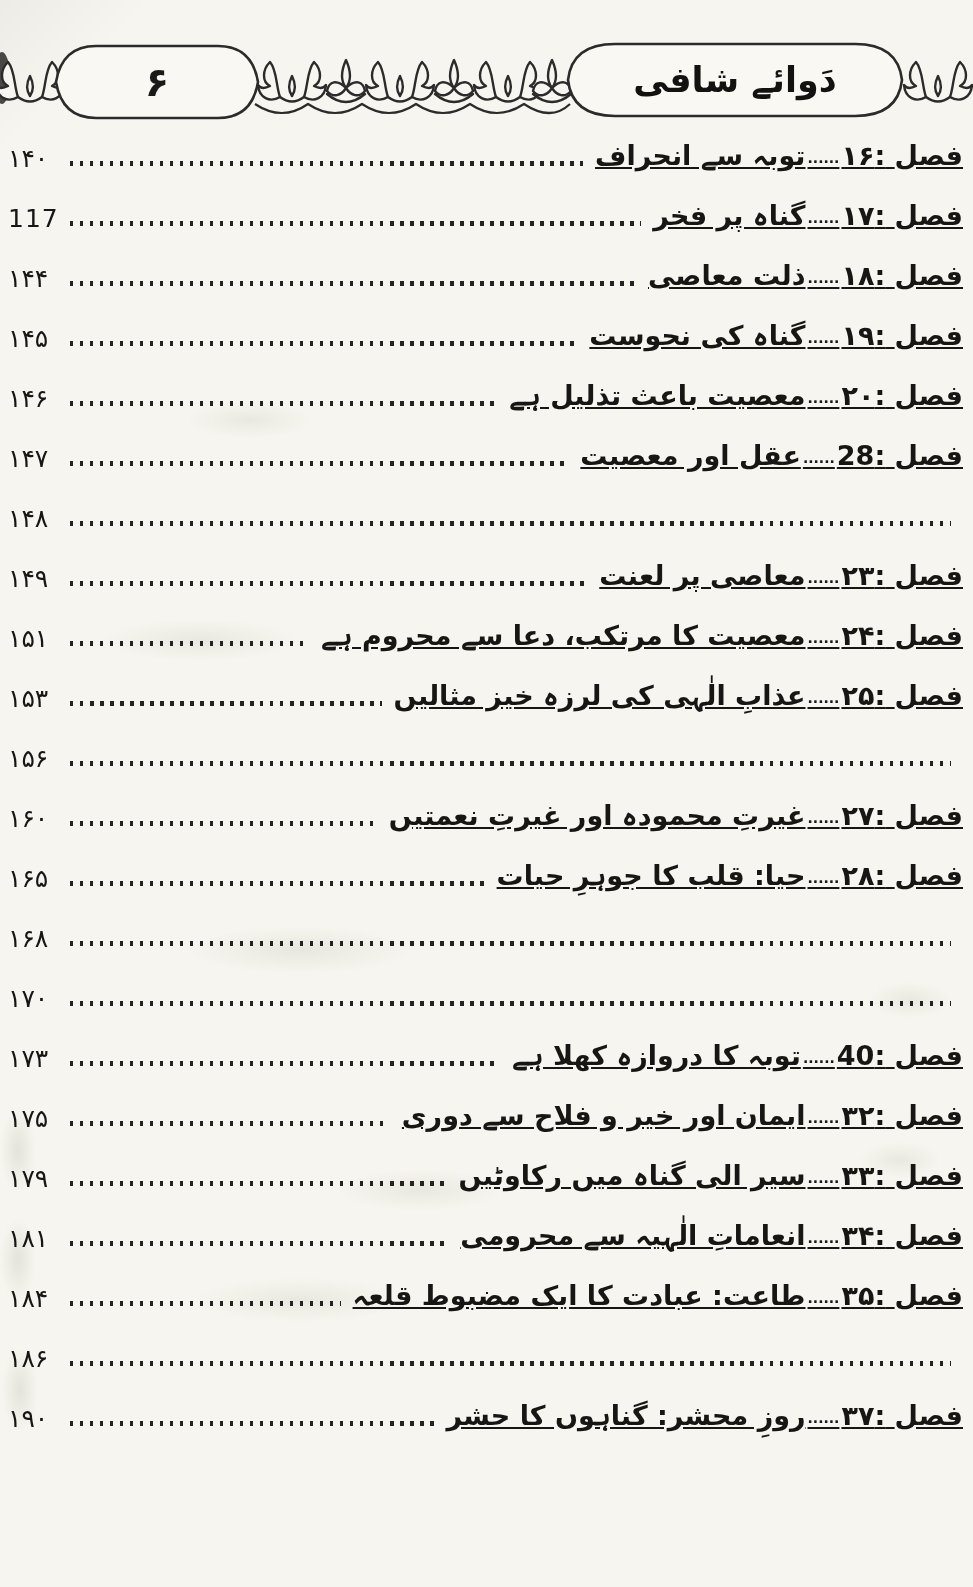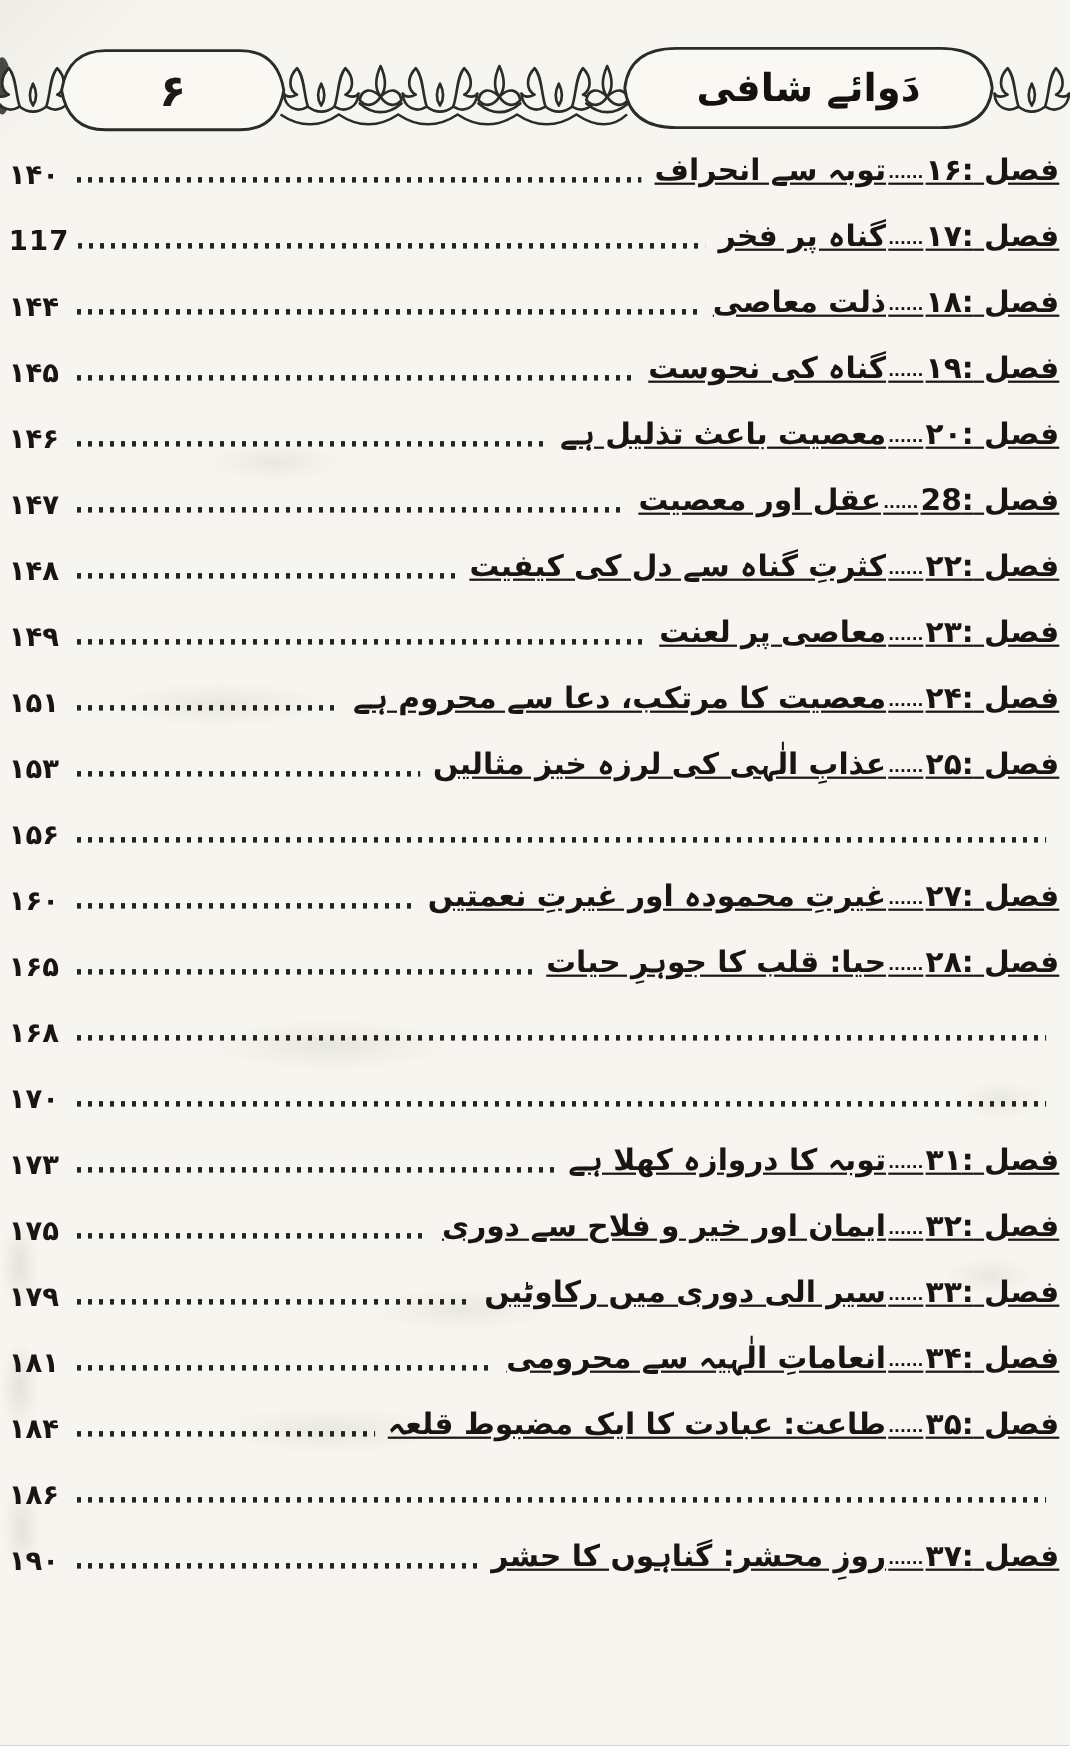--- a/index.html
+++ b/index.html
@@ -61,21 +61,21 @@
   }
   .leader{
     flex:1;
     height:5px;
     margin:0 12px 14px 8px;
     background:repeating-linear-gradient(to right,#232323 0 3.5px,transparent 3.5px 10px);
   }
   .page-num{
     direction:ltr;
     font-size:25px;
-    font-weight:bold;
+    font-weight:normal;
     min-width:54px;
     text-align:left;
     margin-bottom:7px;
     letter-spacing:1px;
   }
   svg text{font-family:"DejaVu Sans", sans-serif;}
 </style>
 </head>
 <body>
 
@@ -152,21 +152,20 @@
     <span class="page-num">۱۴۶</span>
   </div>
 
   <div class="toc-row">
     <span class="chapter"><span>فصل</span> <span>:</span><span>28</span><span class="mini-dots">......</span><span>عقل اور معصیت</span></span>
     <span class="leader"></span>
     <span class="page-num">۱۴۷</span>
   </div>
 
   <div class="toc-row">
-    <span class="chapter"><span>فصل</span> <span>:</span><span>۲۲</span><span class="mini-dots">......</span><span>کثرتِ گناہ سے دل کی کیفیت</span></span>
     <span class="leader"></span>
     <span class="page-num">۱۴۸</span>
   </div>
 
   <div class="toc-row">
     <span class="chapter"><span>فصل</span> <span>:</span><span>۲۳</span><span class="mini-dots">......</span><span>معاصی پر لعنت</span></span>
     <span class="leader"></span>
     <span class="page-num">۱۴۹</span>
   </div>
 
@@ -203,33 +202,33 @@
     <span class="leader"></span>
     <span class="page-num">۱۶۸</span>
   </div>
 
   <div class="toc-row">
     <span class="leader"></span>
     <span class="page-num">۱۷۰</span>
   </div>
 
   <div class="toc-row">
-    <span class="chapter"><span>فصل</span> <span>:</span><span>۳۱</span><span class="mini-dots">......</span><span>توبہ کا دروازہ کھلا ہے</span></span>
+    <span class="chapter"><span>فصل</span> <span>:</span><span>40</span><span class="mini-dots">......</span><span>توبہ کا دروازہ کھلا ہے</span></span>
     <span class="leader"></span>
     <span class="page-num">۱۷۳</span>
   </div>
 
   <div class="toc-row">
     <span class="chapter"><span>فصل</span> <span>:</span><span>۳۲</span><span class="mini-dots">......</span><span>ایمان اور خیر و فلاح سے دوری</span></span>
     <span class="leader"></span>
     <span class="page-num">۱۷۵</span>
   </div>
 
   <div class="toc-row">
-    <span class="chapter"><span>فصل</span> <span>:</span><span>۳۳</span><span class="mini-dots">......</span><span>سیر الی دوری میں رکاوٹیں</span></span>
+    <span class="chapter"><span>فصل</span> <span>:</span><span>۳۳</span><span class="mini-dots">......</span><span>سیر الی گناہ میں رکاوٹیں</span></span>
     <span class="leader"></span>
     <span class="page-num">۱۷۹</span>
   </div>
 
   <div class="toc-row">
     <span class="chapter"><span>فصل</span> <span>:</span><span>۳۴</span><span class="mini-dots">......</span><span>انعاماتِ الٰہیہ سے محرومی</span></span>
     <span class="leader"></span>
     <span class="page-num">۱۸۱</span>
   </div>
 

